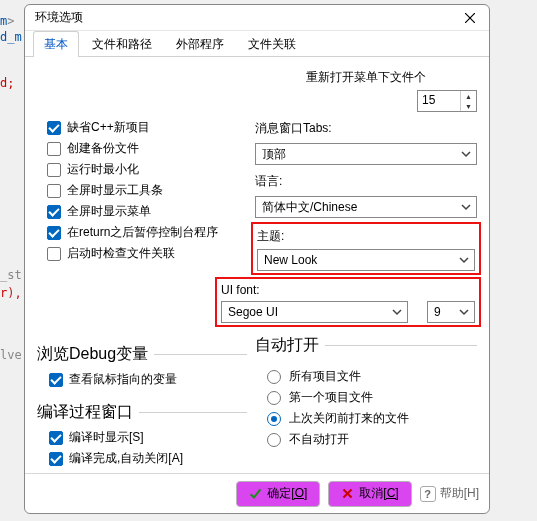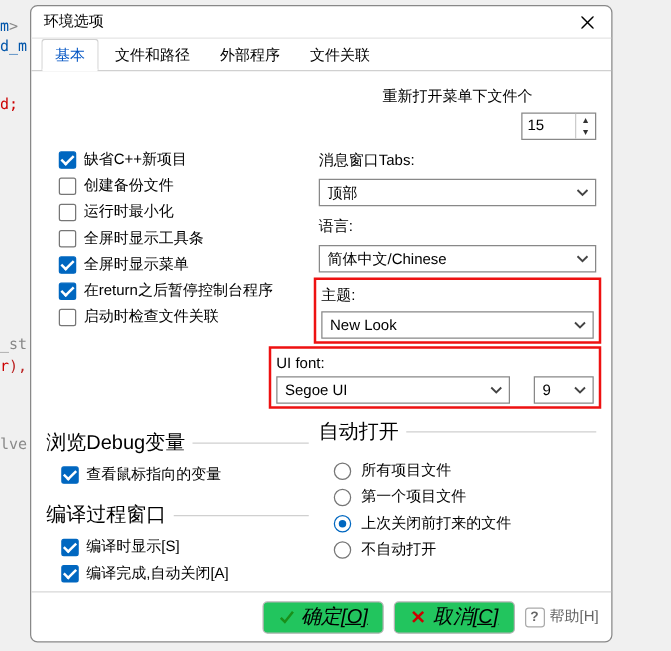--- a/index.html
+++ b/index.html
@@ -151,26 +151,25 @@
   .footer {
     height: 40px;
     border-top: 1px solid #d8d8d8;
     display: flex; align-items: center; justify-content: flex-end;
     gap: 8px; padding: 0 10px;
   }
   .btn {
     height: 26px;
     border: 1px solid #b5b5b5;
     border-radius: 4px;
-    background: #22c55e;
+    background: #d946ef;
     padding: 0 12px;
     display: flex; align-items: center; gap: 5px;
-    font-size: 16px;
+    font-size: 12px;
     cursor: pointer;
-    font-style: italic;
   }
   .btn .ico { width: 13px; height: 13px; }
   .btn .u { text-decoration: underline; }
   .help-link { display: flex; align-items: center; gap: 4px; color: #666; font-size: 12px; }
   .help-link .q {
     width: 16px; height: 16px; border: 1px solid #aaa; border-radius: 3px;
     display: flex; align-items: center; justify-content: center; color: #666;
     font-weight: bold; font-size: 11px;
   }
 </style>

